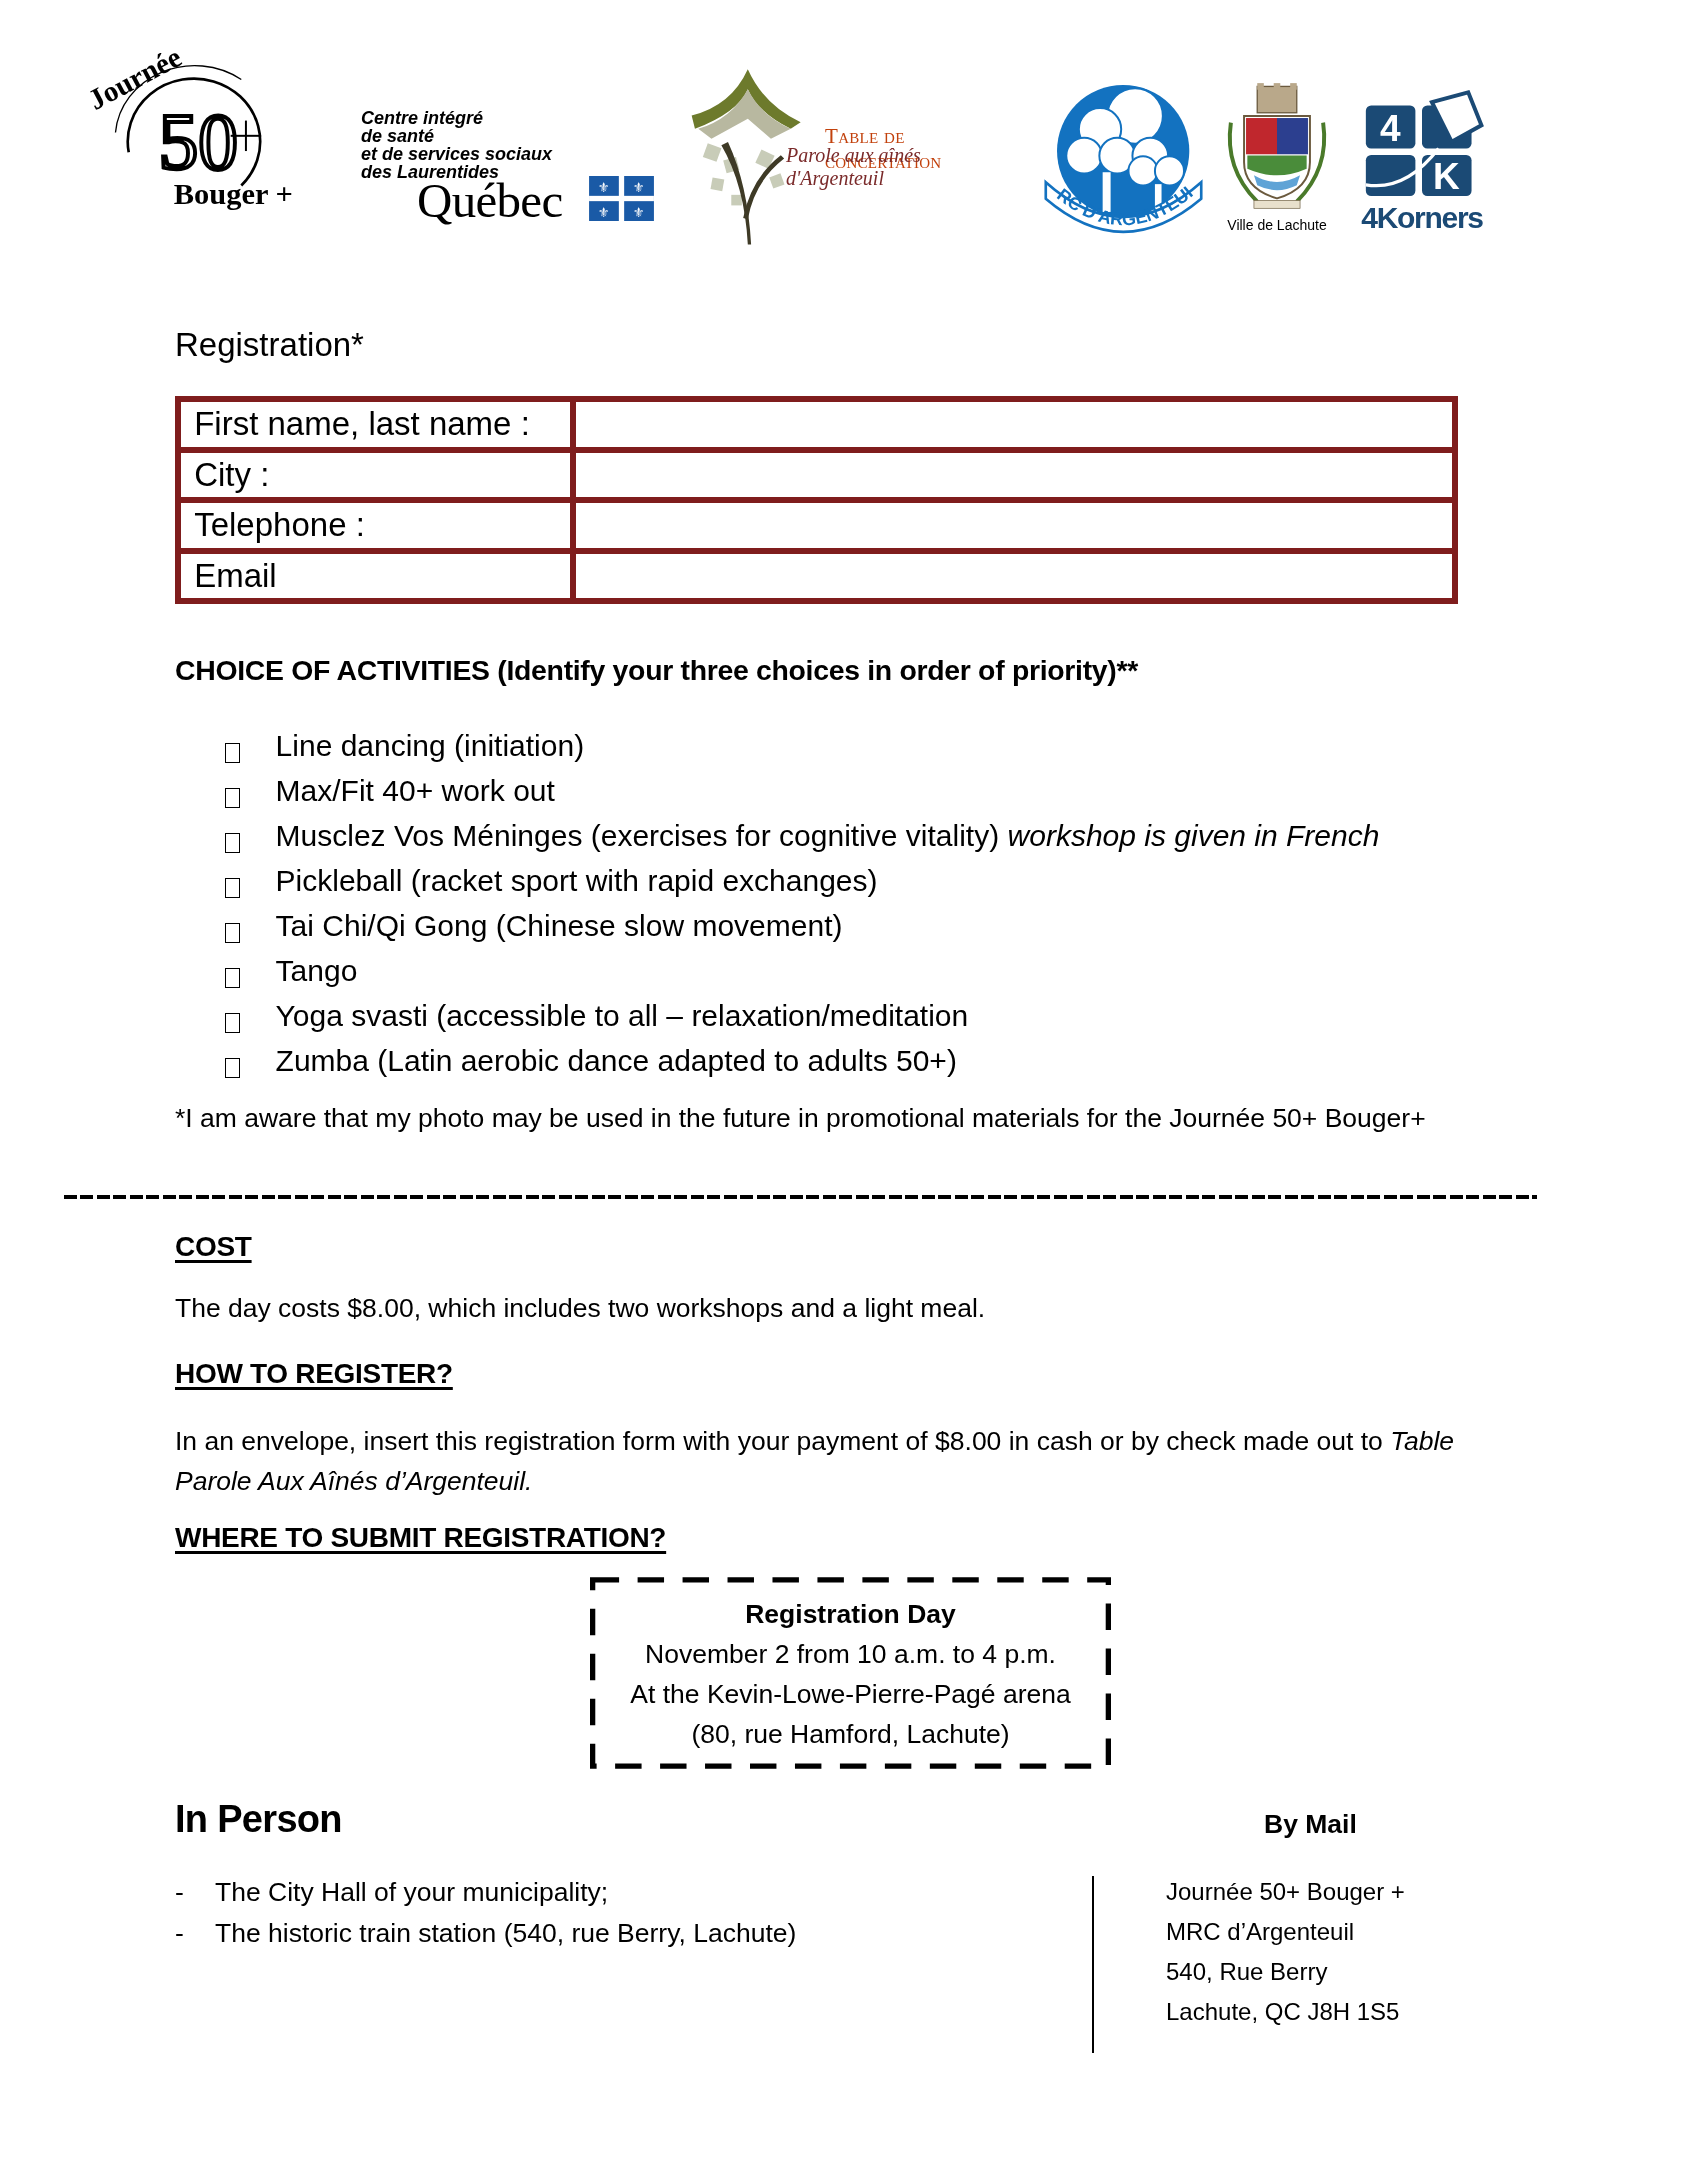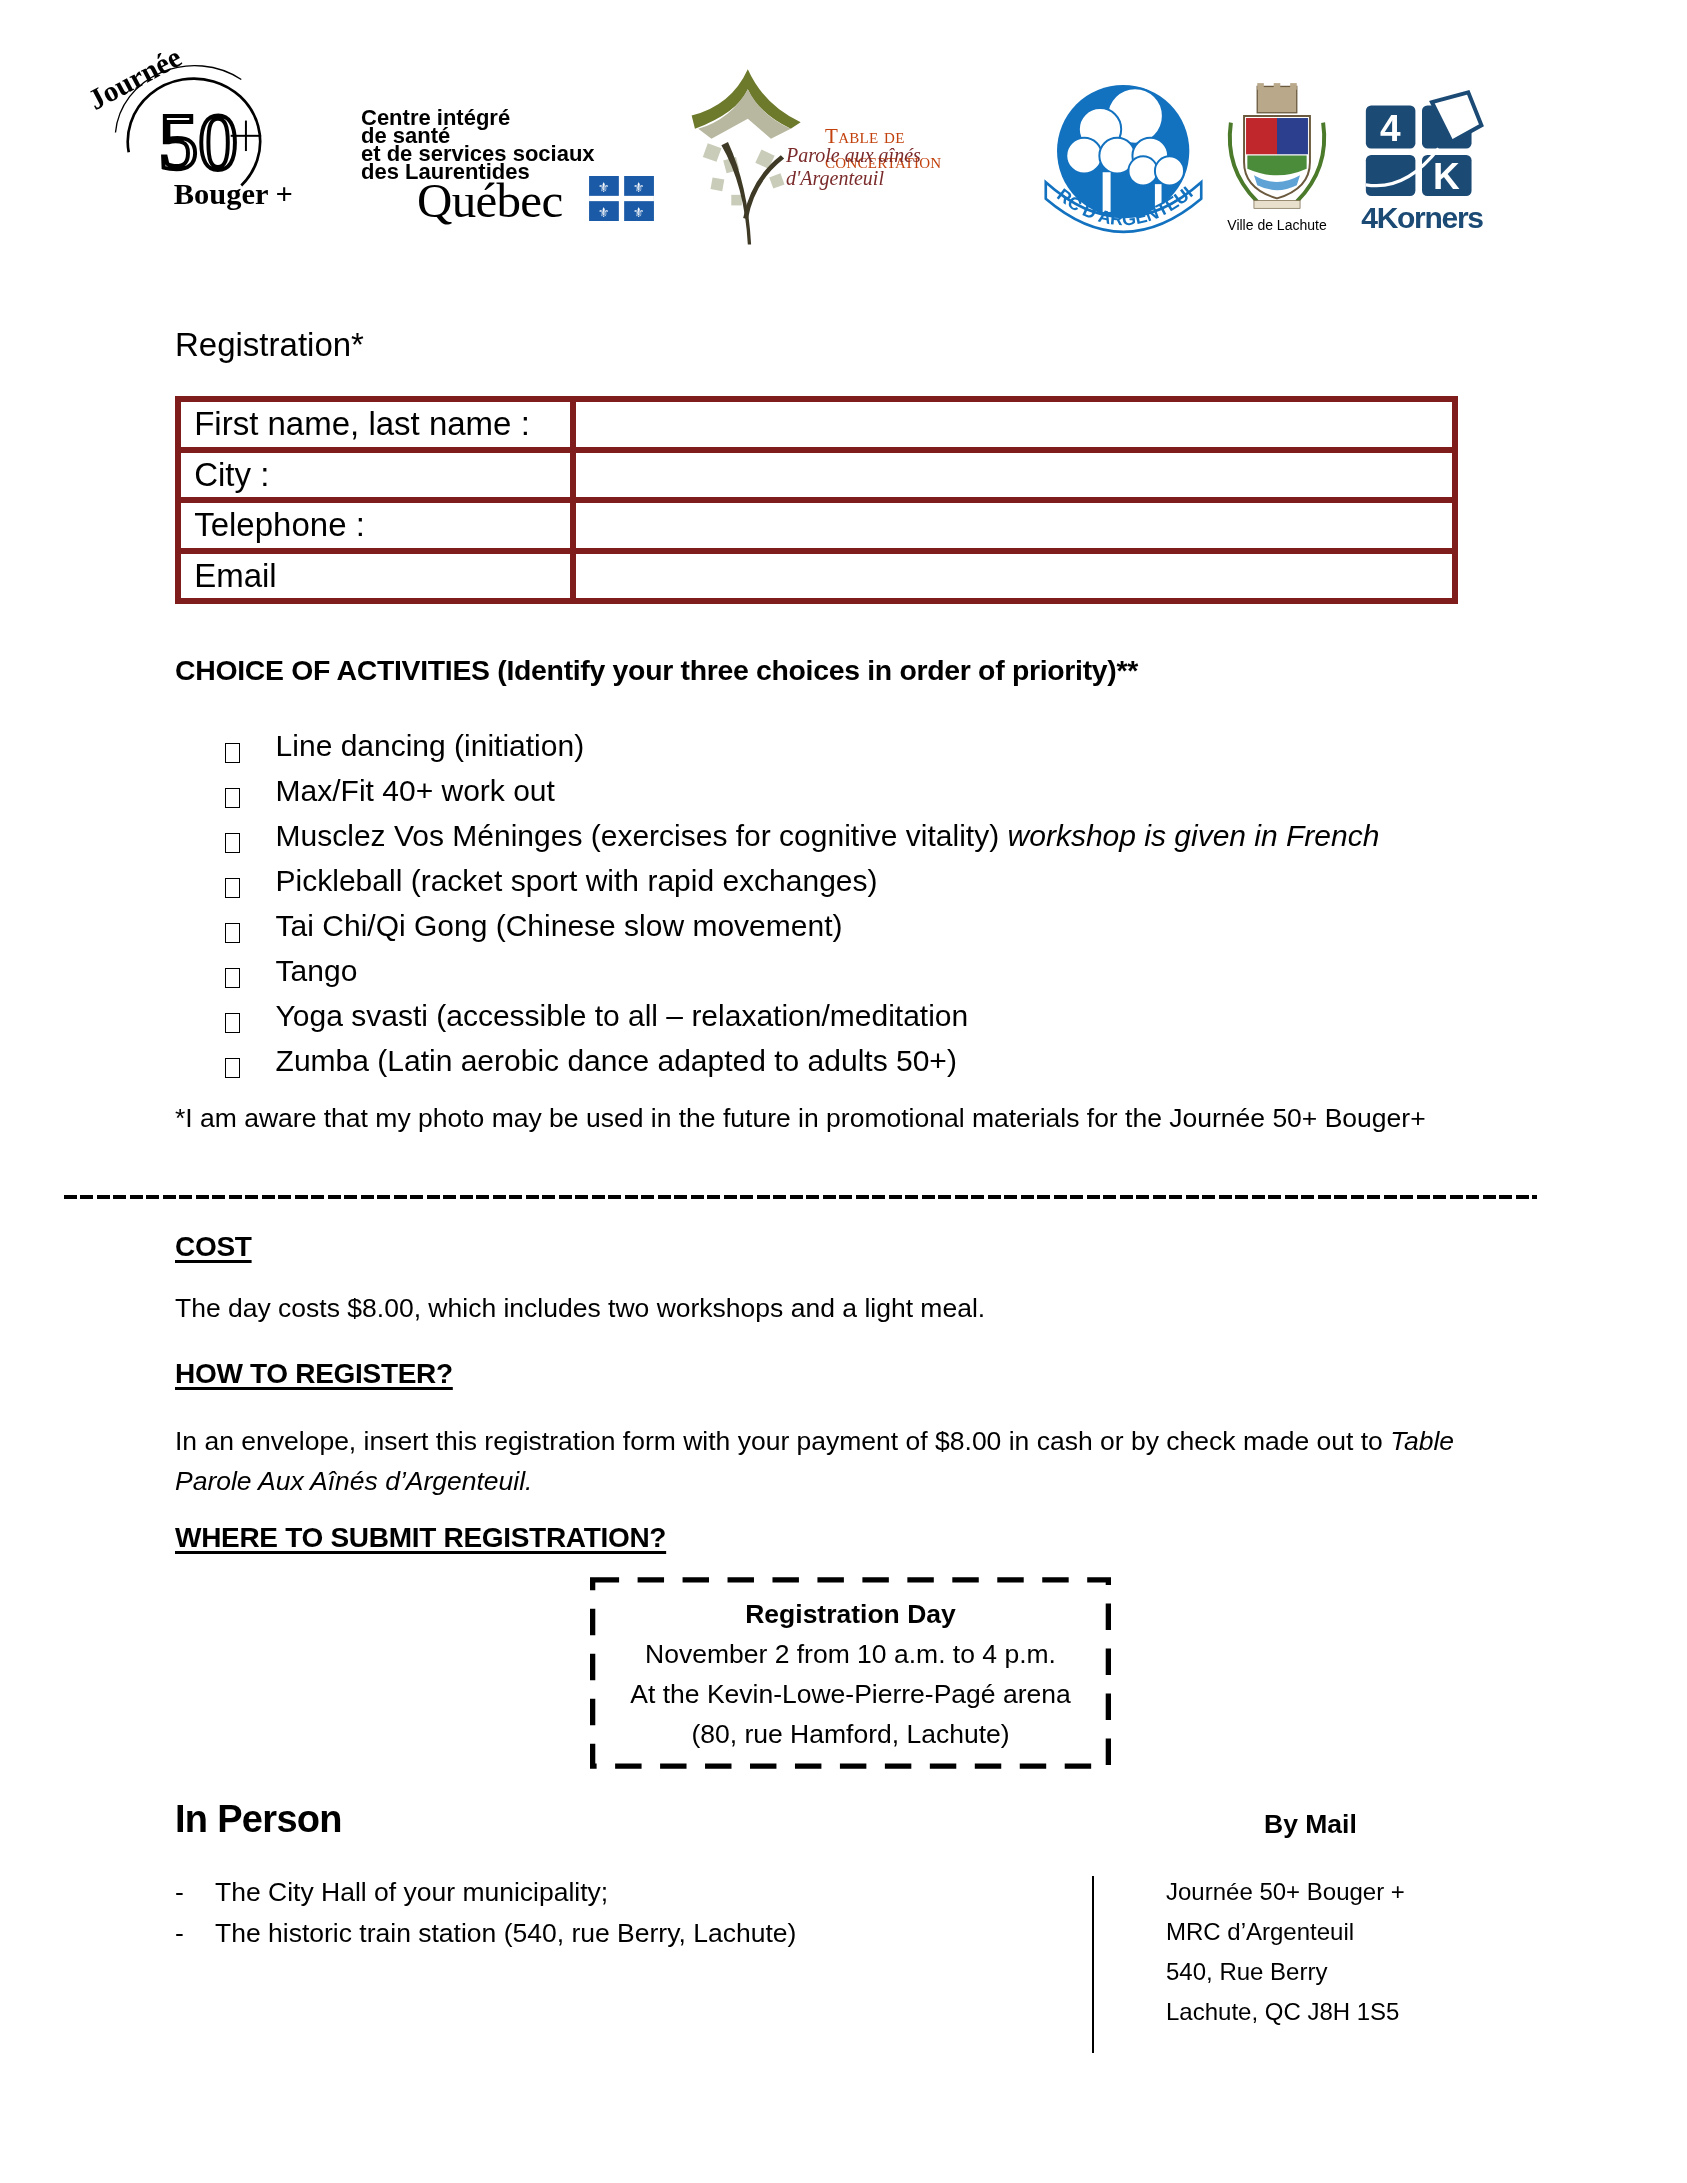--- a/index.html
+++ b/index.html
@@ -5,22 +5,22 @@
   html, body { margin: 0; padding: 0; background: #ffffff; }
   body {
     width: 1687px; height: 2183px; position: relative; overflow: hidden;
     font-family: "Liberation Sans", "DejaVu Sans", sans-serif; color: #000;
   }
   .abs { position: absolute; }
 
   
   .logo-journee { left: 89px; top: 53px; width: 245px; height: 159px; }
   .logo-cisss { left: 361px; top: 109px; width: 304px; height: 126px; }
-  .cisss-text { position: absolute; left: 0; top: 0; font-weight: bold; 
-    font-size: 22px; line-height: 18px; font-family: "Liberation Sans", sans-serif; }
+  .cisss-text { position: absolute; left: 0; top: 0; font-weight: bold; font-style: italic;
+    font-size: 18px; line-height: 18px; font-family: "Liberation Sans", sans-serif; }
   .quebec-word { position: absolute; left: 56px; top: 67px; font-family: Liberation Serif, serif;
     font-size: 49px; line-height: 49px; letter-spacing: -0.7px; }
   .quebec-flag { position: absolute; left: 228px; top: 67px; width: 65px; height: 45px; }
   .logo-table { left: 685px; top: 66px; width: 331px; height: 185px; }
   .table-line1 { position: absolute; left: 140px; top: 58px; font-family: Liberation Serif, serif;
     color: #c2410c; font-size: 21px; letter-spacing: 0.3px; font-variant: small-caps; }
   .table-line2 { position: absolute; left: 101px; top: 78px; font-family: "Liberation Serif", serif;
     font-style: italic; color: #7a2a2a; font-size: 20px; }
   .logo-mrc { left: 1039px; top: 73px; width: 169px; height: 172px; }
   .logo-lachute { left: 1221px; top: 83px; width: 112px; height: 155px; }

